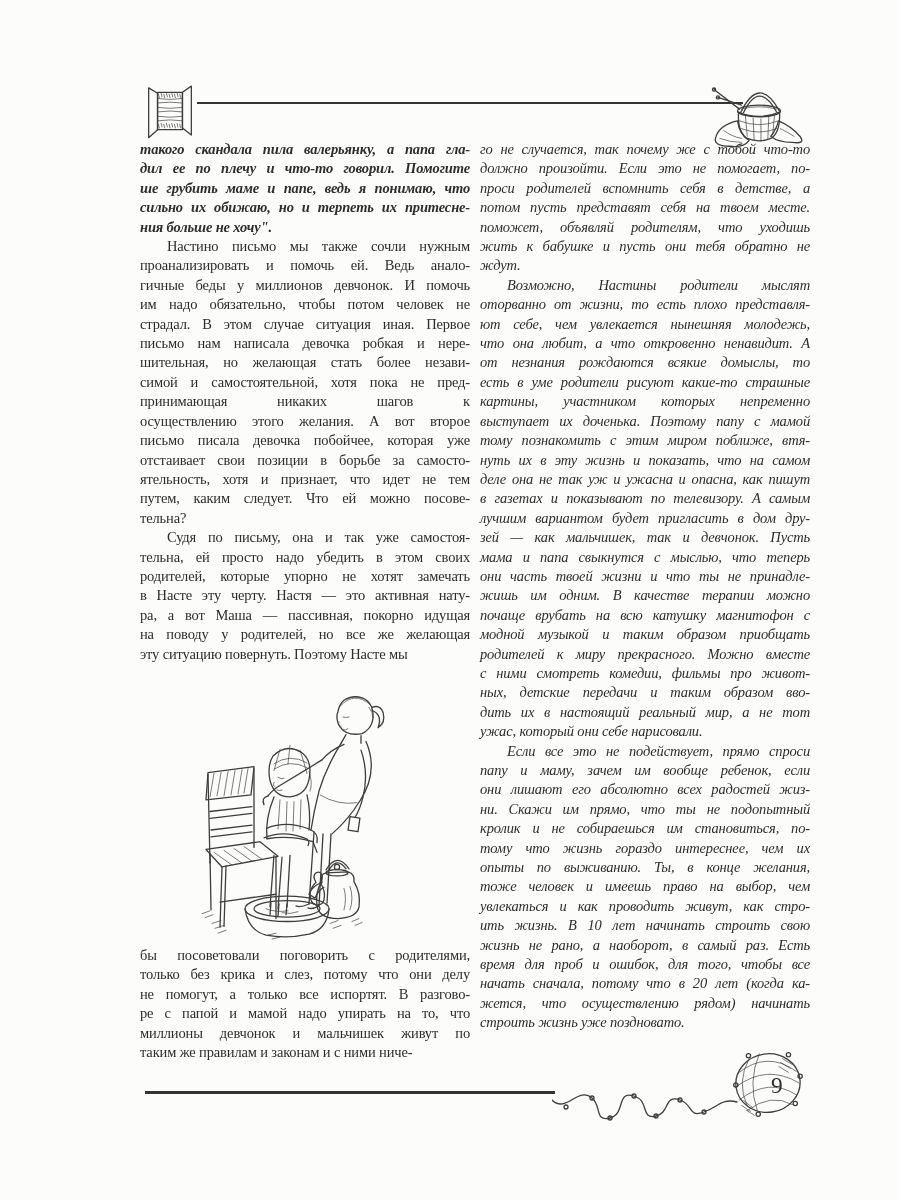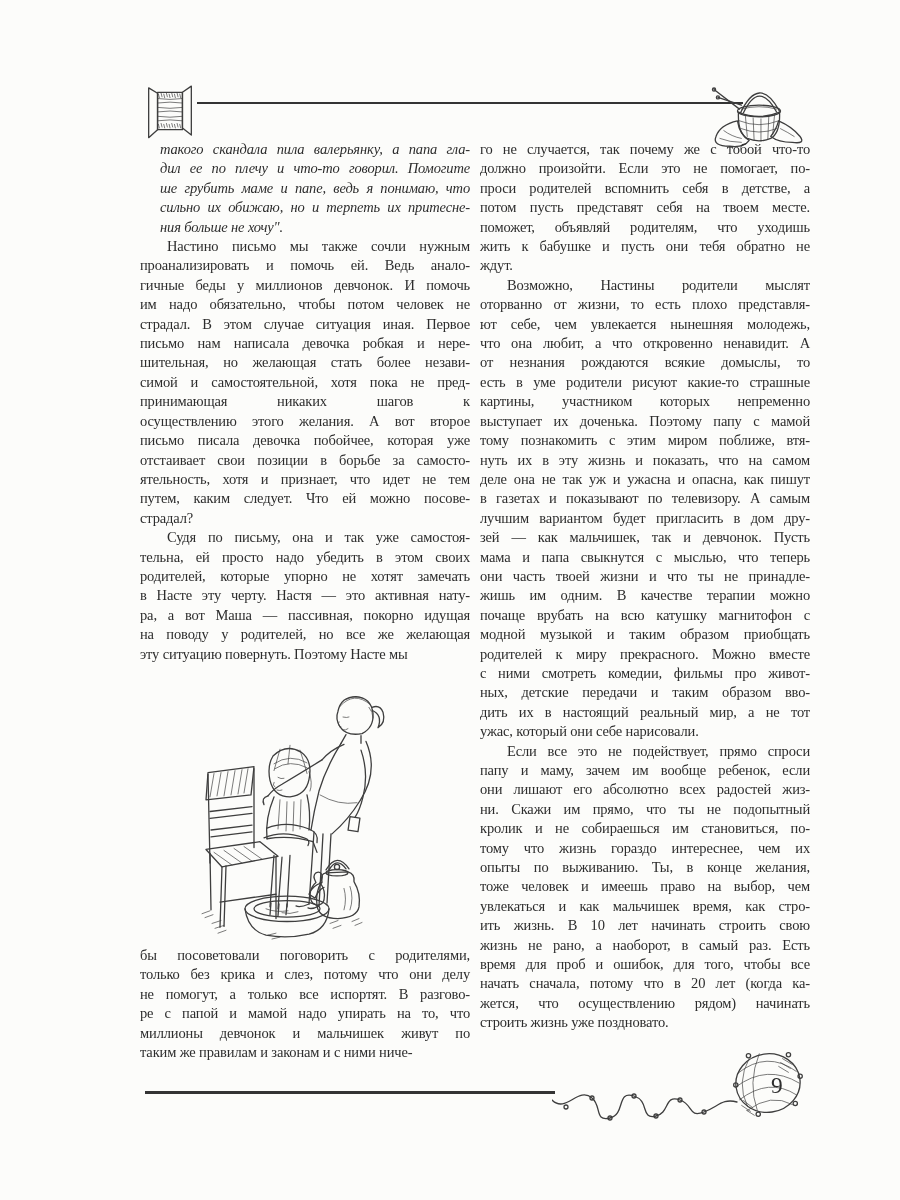--- a/index.html
+++ b/index.html
@@ -11,21 +11,21 @@
     overflow:hidden;
   }
   .rule { position:absolute; background:#343434; }
   .col {
     position:absolute; width:330px;
     font-size:14.5px; line-height:19.4px; letter-spacing:-0.15px;
   }
   .tline { text-align:justify; text-align-last:justify; }
   .tline-last { text-align-last:left; }
   .p-indent .tline:first-child { text-indent:27px; }
-  .p-italic { font-style:italic; font-weight:400;margin-left:20px; }
+  .p-italic { font-style:italic; font-weight:700; }
   svg { position:absolute; }
   svg * { vector-effect:non-scaling-stroke; }
   .ornament path, .ornament ellipse, .ornament circle, .ornament rect, .ornament line {
     stroke:#3e3e3e; fill:none; stroke-width:1.3; stroke-linecap:round; stroke-linejoin:round;
   }
   .thin { stroke-width:0.8 !important; opacity:0.85; }
   .pagenum-text {
     font-family:"Liberation Serif", serif; font-size:24px; fill:#2e2e2e;
     stroke:none !important;
   }
@@ -84,21 +84,21 @@
       <div class="tline">страдал. В этом случае ситуация иная. Первое</div>
       <div class="tline">письмо нам написала девочка робкая и нере-</div>
       <div class="tline">шительная, но желающая стать более незави-</div>
       <div class="tline">симой и самостоятельной, хотя пока не пред-</div>
       <div class="tline">принимающая никаких шагов к</div>
       <div class="tline">осуществлению этого желания. А вот второе</div>
       <div class="tline">письмо писала девочка побойчее, которая уже</div>
       <div class="tline">отстаивает свои позиции в борьбе за самосто-</div>
       <div class="tline">ятельность, хотя и признает, что идет не тем</div>
       <div class="tline">путем, каким следует. Что ей можно посове-</div>
-      <div class="tline tline-last">страдал?</div>
+      <div class="tline tline-last">тельна?</div>
     </div>
   <div class="para p-indent">
       <div class="tline">Судя по письму, она и так уже самостоя-</div>
       <div class="tline">тельна, ей просто надо убедить в этом своих</div>
       <div class="tline">родителей, которые упорно не хотят замечать</div>
       <div class="tline">в Насте эту черту. Настя — это активная нату-</div>
       <div class="tline">ра, а вот Маша — пассивная, покорно идущая</div>
       <div class="tline">на поводу у родителей, но все же желающая</div>
       <div class="tline tline-last">эту ситуацию повернуть. Поэтому Насте мы</div>
     </div>
@@ -176,21 +176,21 @@
   <div class="para">
       <div class="tline">бы посоветовали поговорить с родителями,</div>
       <div class="tline">только без крика и слез, потому что они делу</div>
       <div class="tline">не помогут, а только все испортят. В разгово-</div>
       <div class="tline">ре с папой и мамой надо упирать на то, что</div>
       <div class="tline">миллионы девчонок и мальчишек живут по</div>
       <div class="tline tline-last">таким же правилам и законам и с ними ниче-</div>
     </div>
 </div>
 
-<div class="col" style="left:480px; top:140px;">
+<div class="col" style="left:480px; top:140px;font-style:italic;">
   <div class="para">
       <div class="tline">го не случается, так почему же с тобой что-то</div>
       <div class="tline">должно произойти. Если это не помогает, по-</div>
       <div class="tline">проси родителей вспомнить себя в детстве, а</div>
       <div class="tline">потом пусть представят себя на твоем месте.</div>
       <div class="tline">поможет, объявляй родителям, что уходишь</div>
       <div class="tline">жить к бабушке и пусть они тебя обратно не</div>
       <div class="tline tline-last">ждут.</div>
     </div>
   <div class="para p-indent">
@@ -221,21 +221,21 @@
     </div>
   <div class="para p-indent">
       <div class="tline">Если все это не подействует, прямо спроси</div>
       <div class="tline">папу и маму, зачем им вообще ребенок, если</div>
       <div class="tline">они лишают его абсолютно всех радостей жиз-</div>
       <div class="tline">ни. Скажи им прямо, что ты не подопытный</div>
       <div class="tline">кролик и не собираешься им становиться, по-</div>
       <div class="tline">тому что жизнь гораздо интереснее, чем их</div>
       <div class="tline">опыты по выживанию. Ты, в конце желания,</div>
       <div class="tline">тоже человек и имеешь право на выбор, чем</div>
-      <div class="tline">увлекаться и как мальчишек время, как стро-</div>
+      <div class="tline">увлекаться и как проводить живут, как стро-</div>
       <div class="tline">ить жизнь. В 10 лет начинать строить свою</div>
       <div class="tline">жизнь не рано, а наоборот, в самый раз. Есть</div>
       <div class="tline">время для проб и ошибок, для того, чтобы все</div>
       <div class="tline">начать сначала, потому что в 20 лет (когда ка-</div>
       <div class="tline">жется, что осуществлению рядом) начинать</div>
       <div class="tline tline-last">строить жизнь уже поздновато.</div>
     </div>
 </div>
 
 <div class="rule" style="left:145px; top:1091px; width:410px; height:2.5px;"></div>

